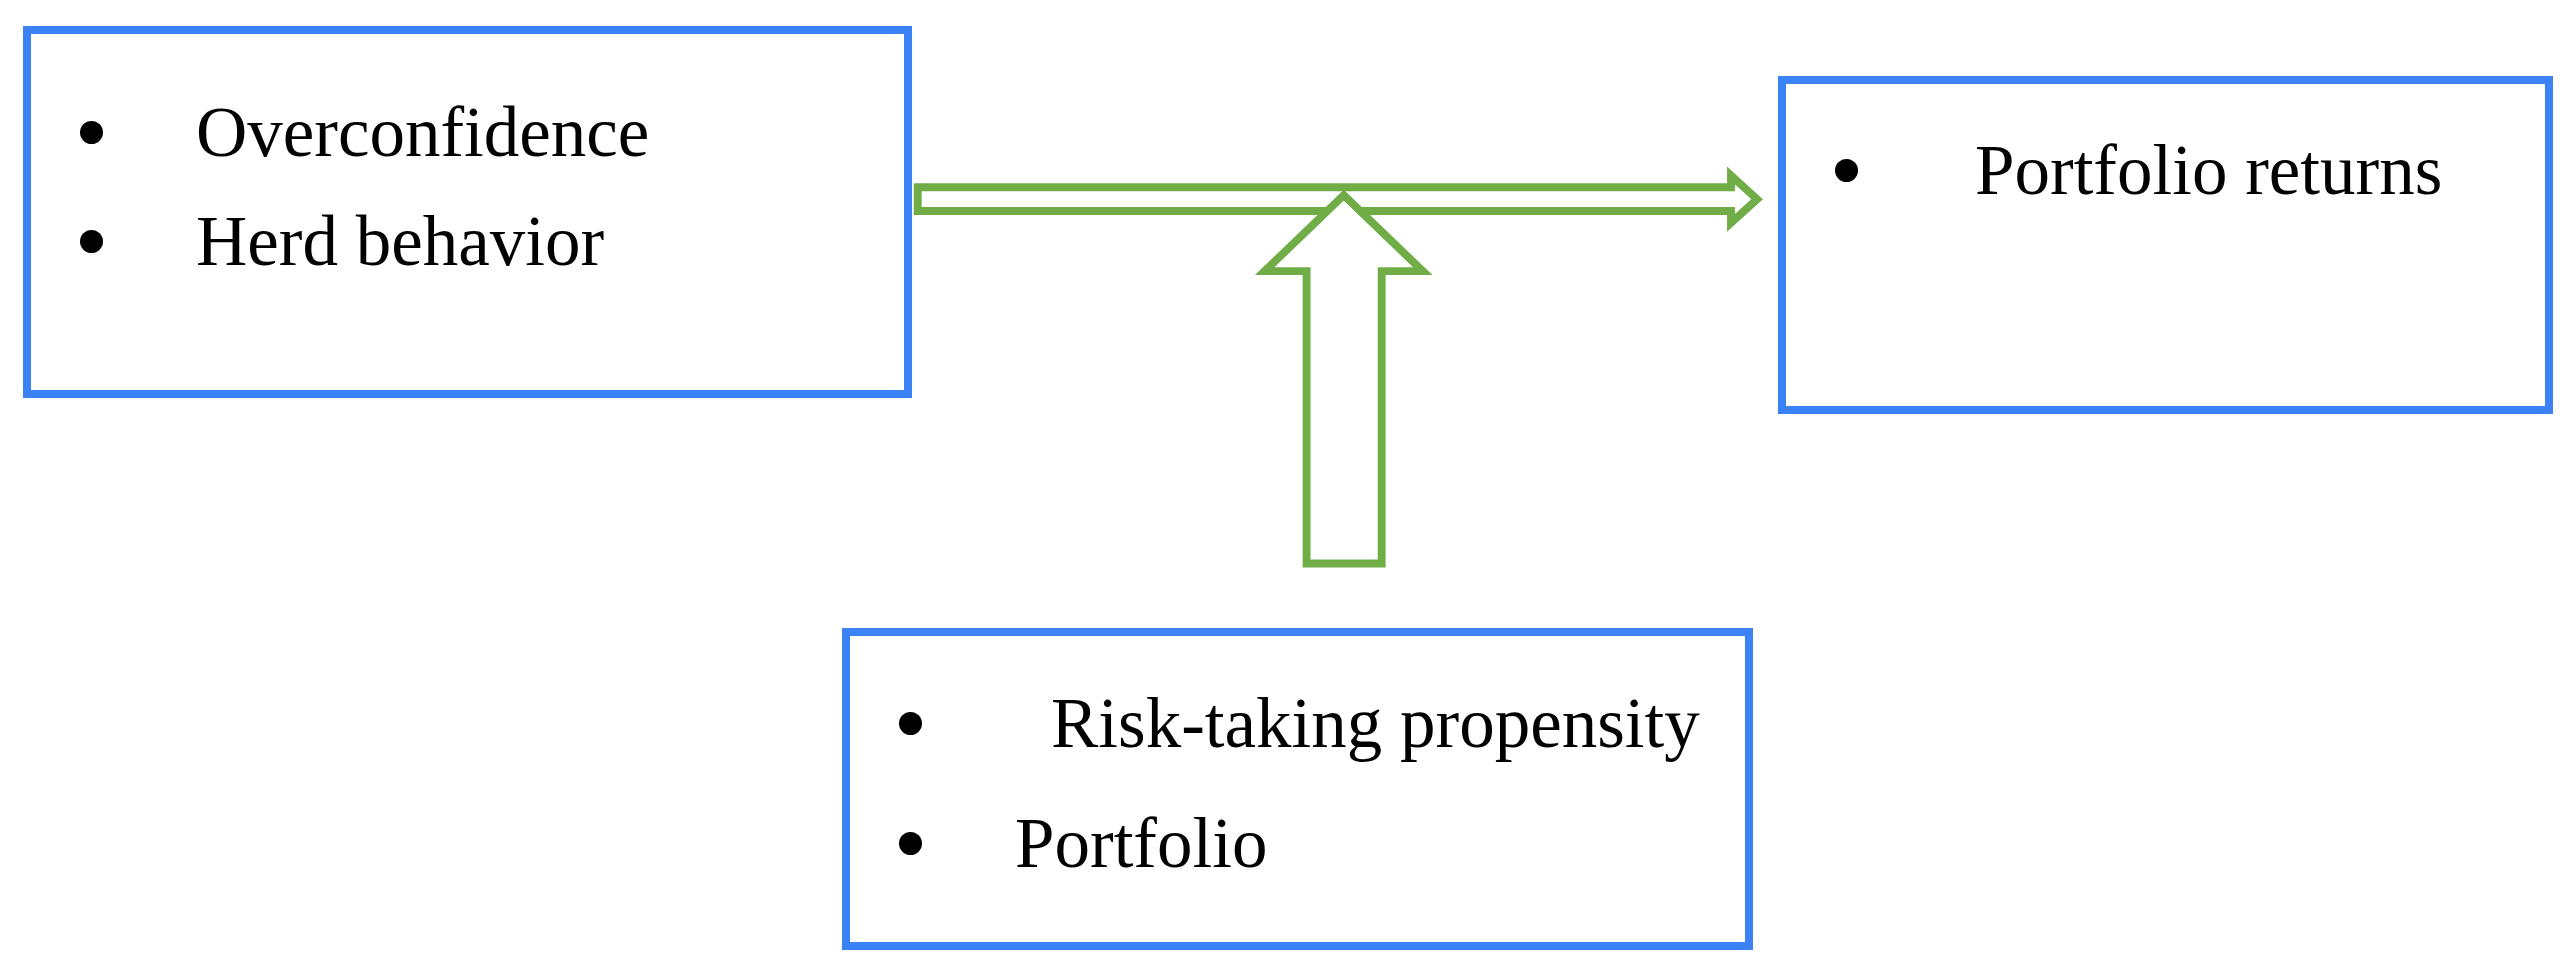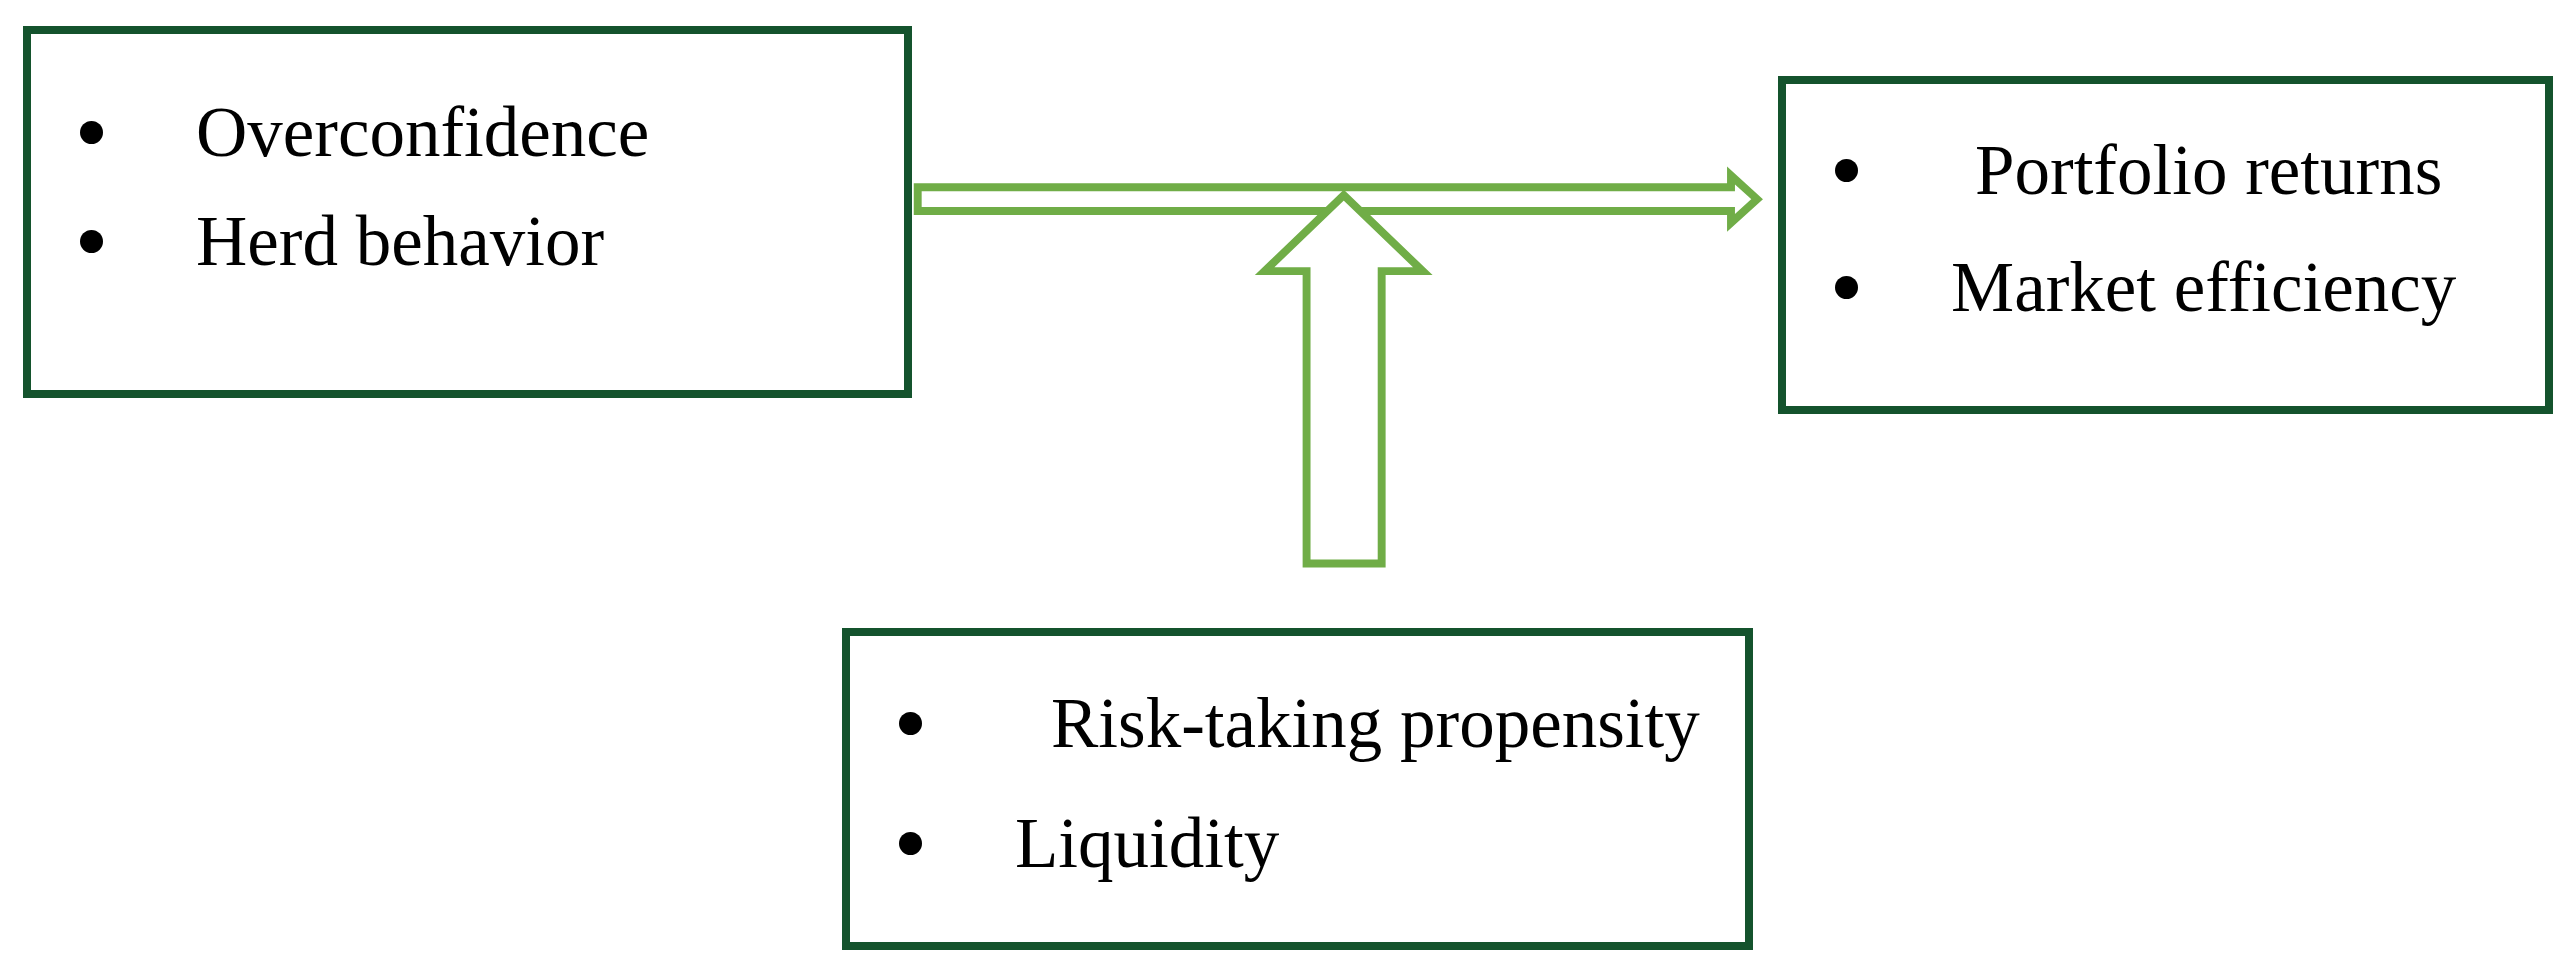--- a/index.html
+++ b/index.html
@@ -19,21 +19,21 @@
   #arrow-layer {
     position: absolute;
     left: 0;
     top: 0;
     width: 2576px;
     height: 969px;
   }
   .box {
     position: absolute;
     box-sizing: border-box;
-    border: 8px solid #14532d;
+    border: 8px solid #3b82f6;
     background: #ffffff;
   }
   .box-left   { left: 23px;   top: 26px;  width: 889px; height: 372px; }
   .box-right  { left: 1778px; top: 76px;  width: 775px;  height: 338px; }
   .box-bottom { left: 842px; top: 628px; width: 911px; height: 322px; }
 
   .line {
     position: absolute;
     left: 0;
     height: 79px;
@@ -85,31 +85,27 @@
       <span class="bullet"></span>
       <span class="label">Herd behavior</span>
     </div>
   </div>
 
   <div class="box box-right">
     <div class="line line-1">
       <span class="bullet"></span>
       <span class="label">Portfolio returns</span>
     </div>
-    <div class="line line-2">
-      <span class="bullet"></span>
-      <span class="label">Market efficiency</span>
-    </div>
   </div>
 
   <div class="box box-bottom">
     <div class="line line-1">
       <span class="bullet"></span>
       <span class="label">Risk-taking propensity</span>
     </div>
     <div class="line line-2">
       <span class="bullet"></span>
-      <span class="label">Liquidity</span>
+      <span class="label">Portfolio</span>
     </div>
   </div>
 
 </div>
 
 
 </body></html>

